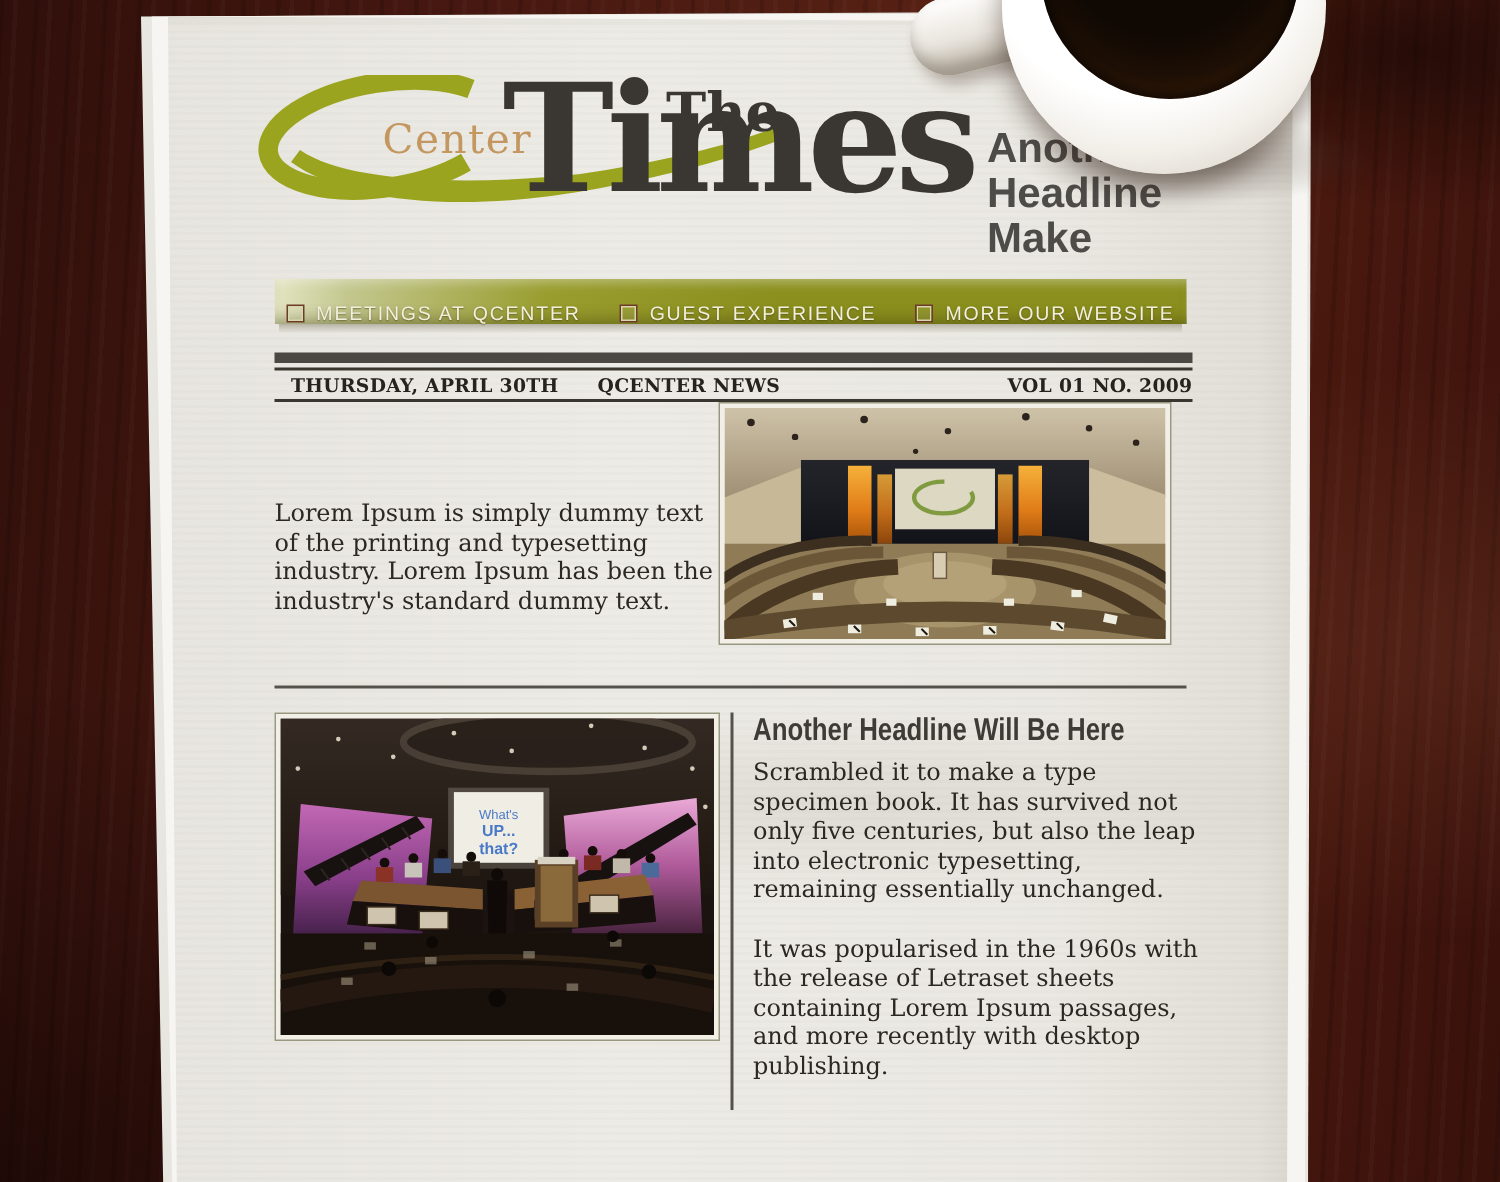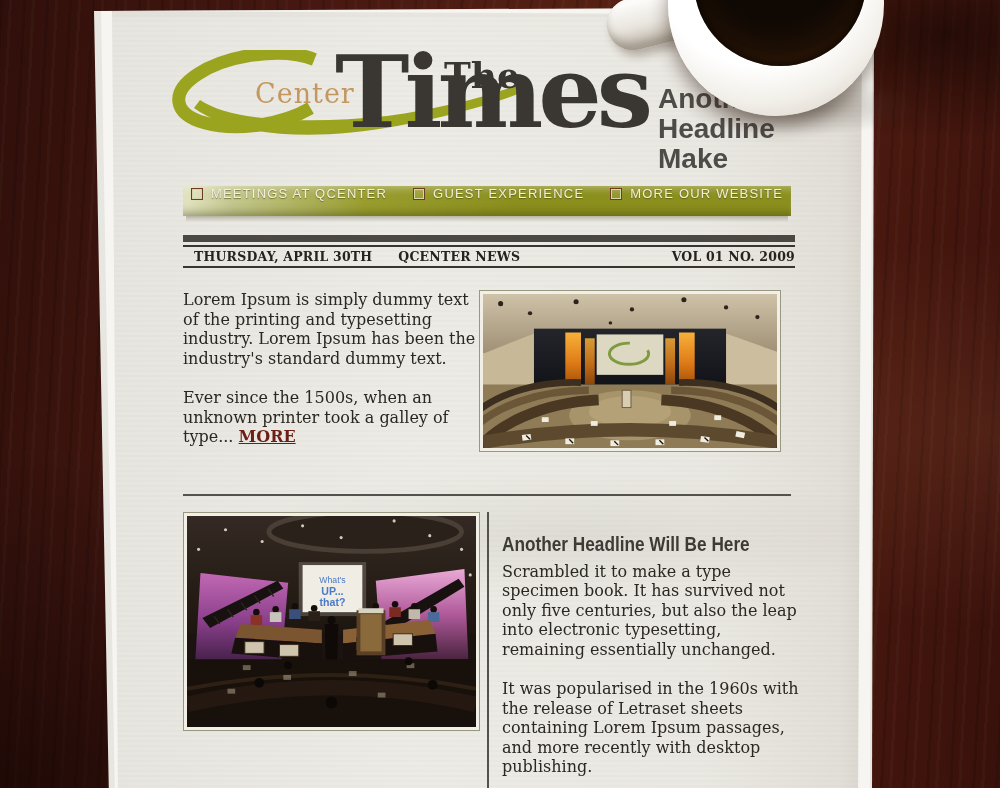--- a/index.html
+++ b/index.html
@@ -39,21 +39,21 @@
     font-size:27px;color:#c3975f;letter-spacing:1px;}
   .masthead-the{position:absolute;left:254px;top:44px;width:90px;text-align:center;
     font-family:"DejaVu Serif",serif;font-weight:bold;font-size:36px;color:#3a3732;}
   .masthead-times{position:absolute;left:152px;top:32px;font-family:"DejaVu Serif",serif;
     font-weight:bold;font-size:100px;line-height:1;color:#3a3732;letter-spacing:-5px;}
   .side-headline{position:absolute;left:475px;top:74px;font-family:"Liberation Sans",sans-serif;
     font-weight:bold;font-size:28px;line-height:30px;color:#4e4c49;}
   .cond{display:inline-block;transform:scaleX(.82);transform-origin:0 50%;white-space:nowrap;}
 
   
-  .navbar{position:relative;height:30px;width:608px;display:flex;align-items:flex-start;justify-content:center;gap:26px;
+  .navbar{position:relative;height:30px;width:608px;display:flex;align-items:flex-end;justify-content:center;gap:26px;
     background:linear-gradient(90deg,#e3e5c2 0,#c3c78e 8%,#999d2e 30%,#8b8f1d 55%,#8b8f1d 100%);
     box-shadow:inset 0 6px 8px -4px rgba(255,255,255,.4), inset 0 -9px 10px -6px rgba(60,60,10,.45);}
   .navbar::after{content:'';position:absolute;left:3px;right:3px;top:100%;height:6px;
     background:linear-gradient(rgba(90,85,55,.35),transparent);}
   .nav-item{display:flex;align-items:center;gap:8px;cursor:pointer;}
   .nav-bullet{width:10px;height:10px;border:1px solid #6e3b28;box-shadow:inset 0 0 0 1px #d6d6ac;background:rgba(255,255,255,.08);}
   .nav-label{font-family:"Liberation Sans",sans-serif;font-size:13px;letter-spacing:1.2px;color:#f3efdd;
     text-shadow:0 1px 1px rgba(70,70,20,.6);}
 
   
@@ -61,39 +61,39 @@
   .rule-thin{height:2px;background:#39362f;}
   .rule-thin.r1{margin-top:3px;}
   .date-row{display:flex;align-items:center;height:19px;font-weight:bold;font-size:12.5px;letter-spacing:.2px;color:#26221d;margin-left:11px;}
   .date-left{width:34%;}
   .date-center{width:32%;text-align:left;}
   .date-right{width:34%;text-align:right;}
 
   
   .headline1{margin-top:14px;height:38px;font-family:"Liberation Sans",sans-serif;font-weight:bold;
     font-size:35px;line-height:38px;color:#3e3b36;}
-  .story1{margin-top:22px;display:flex;}
+  .story1{margin-top:0;display:flex;align-items:flex-end;}
   .body-text{font-size:16px;line-height:19.5px;color:#2b2723;}
   .col-text1{width:296px;}
   .col-text1 p{margin:0 0 20px 0;}
   .more-link{color:#6e1f15;font-weight:bold;text-decoration:underline;cursor:pointer;}
   .figure{background:#f2efe7;border:1px solid #989881;padding:3px;box-sizing:border-box;}
   .fig1{width:302px;height:162px;}
   .fig1 svg{display:block;width:100%;height:100%;}
 
   
   .rule-mid{margin-top:27px;height:2px;background:#55524c;width:608px;}
 
   
   .story2{margin-top:16px;display:flex;}
   .col-img2{width:297px;margin-right:7px;}
   .fig2{width:297px;height:219px;}
   .fig2 svg{display:block;width:100%;height:100%;}
   .col-text2{width:312px;border-left:2px solid #55524c;padding-left:13px;}
-  .headline2{margin-top:20px;font-family:"Liberation Sans",sans-serif;font-weight:bold;font-size:21px;
+  .headline2{margin-top:0;font-family:"Liberation Sans",sans-serif;font-weight:bold;font-size:21px;
     line-height:24px;color:#3e3b36;}
   .col-text2 p{margin:6px 0 20px 0;}
 
   
   .cup-shadow{position:absolute;left:678px;top:78px;width:240px;height:58px;border-radius:50%;
     background:radial-gradient(ellipse, rgba(80,68,58,.38), transparent 70%);z-index:5;}
   .cup-handle{position:absolute;left:606px;top:-8px;width:104px;height:52px;border-radius:26px;
     transform:rotate(-14deg);z-index:6;
     background:linear-gradient(180deg,#fcfbf9 10%,#e9e5de 55%,#c4bcb0 90%);
     box-shadow:inset 0 -7px 9px rgba(120,110,98,.45), 3px 7px 9px rgba(60,40,28,.3);}
@@ -151,21 +151,20 @@
       <div class="date-row">
         <div class="date-left">THURSDAY, APRIL 30TH</div>
         <div class="date-center">QCENTER NEWS</div>
         <div class="date-right">VOL 01  NO. 2009</div>
       </div>
       <div class="rule-thin"></div>
 
       <div class="story1">
         <div class="col-text1 body-text">
           <p>Lorem Ipsum is simply dummy text of the printing and typesetting industry. Lorem Ipsum has been the industry's standard dummy text.</p>
-          <p><span>Ever since the 1500s, when an unknown printer took a galley of type... </span><span class="more-link">MORE</span></p>
         </div>
         <div class="figure fig1">
           <svg viewBox="0 0 300 160" preserveAspectRatio="none">
             <defs>
               <linearGradient id="ceil" x1="0" y1="0" x2="0" y2="1">
                 <stop offset="0" stop-color="#cec2a8"></stop>
                   <stop offset="1" stop-color="#a09075"></stop>
               </linearGradient>
               <linearGradient id="orange" x1="0" y1="0" x2="0" y2="1">
                 <stop offset="0" stop-color="#f6b13a"></stop>

